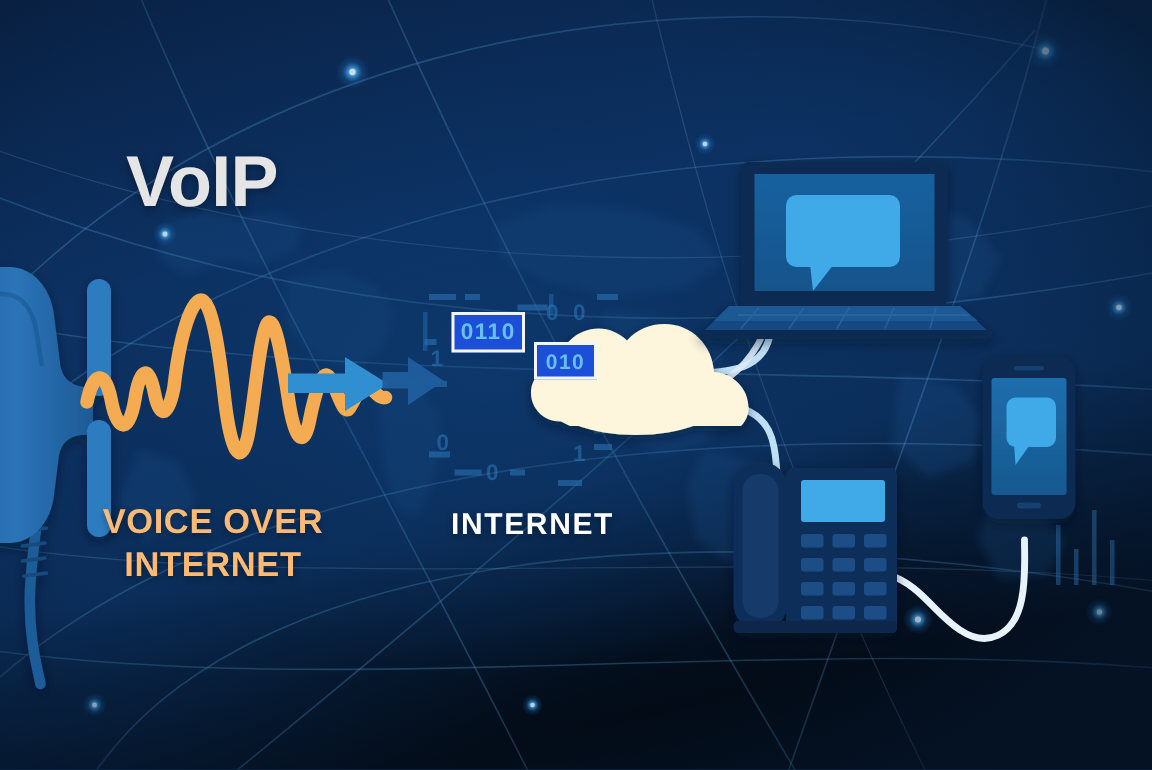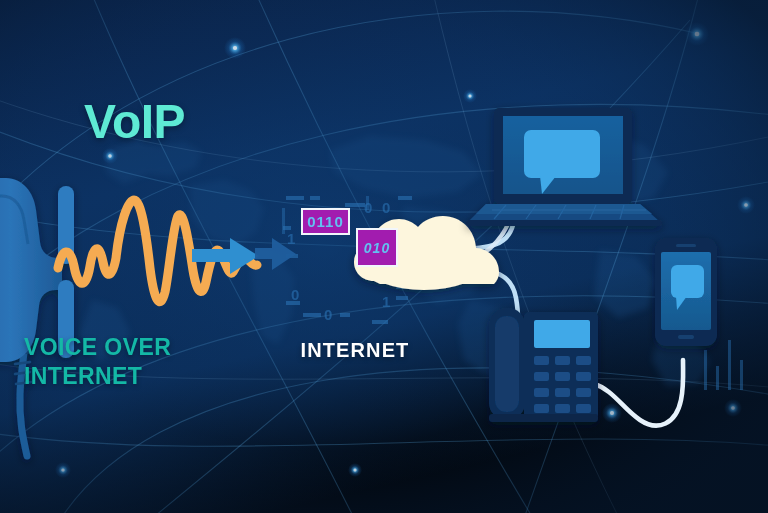--- a/index.html
+++ b/index.html
@@ -9,50 +9,50 @@
     position:relative;
     width:768px;height:513px;
     overflow:hidden;
     background:#0a2449;
   }
   #bg{position:absolute;inset:0;}
   .layer{position:absolute;inset:0;}
   
   #voip-title{
     position:absolute;left:84px;top:98px;
-    font-size:48px;font-weight:bold;color:#5eead4;
+    font-size:48px;font-weight:bold;color:#e5e5e5;
     letter-spacing:-0.5px;line-height:1;
     text-shadow:0 2px 6px rgba(0,0,0,.35);
   }
   #voip-subtitle{
     position:absolute;left:24px;top:333px;width:236px;
-    text-align:left;color:#14b8a6;
+    text-align:center;color:#fdba74;
     font-size:23px;font-weight:bold;line-height:1.28;
     letter-spacing:.4px;
     text-shadow:0 2px 5px rgba(0,0,0,.35);
   }
   #internet-label{
     position:absolute;left:255px;top:339px;width:200px;
     text-align:center;color:#ffffff;
     font-size:20px;font-weight:bold;letter-spacing:1.1px;
     text-shadow:0 2px 5px rgba(0,0,0,.35);
   }
   
   .pkt{
     position:absolute;
     border:2.5px solid #f2f6fb;
-    background:#a21caf;
+    background:#1d4ed8;
     color:#63c0f0;
     font-family:"Liberation Sans", sans-serif;
     font-size:15px;font-weight:bold;letter-spacing:1px;
     display:flex;align-items:center;justify-content:center;
     box-sizing:border-box;
   }
   #pkt-0110{left:301px;top:208px;width:49px;height:27px;}
-  #pkt-010 {left:356px;top:228px;width:42px;height:39px;font-size:14px;font-style:italic;}
+  #pkt-010 {left:356px;top:228px;width:42px;height:25px;font-size:14px;}
   #pkt-00100{left:303px;top:262px;width:62px;height:27px;}
 </style>
 </head>
 <body>
 
 <div id="stage">
 
   <svg id="bg" class="layer" viewBox="0 0 768 513" preserveAspectRatio="none">
     <defs>
       <linearGradient id="bgGrad" x1="0" y1="0" x2="0.35" y2="1">

